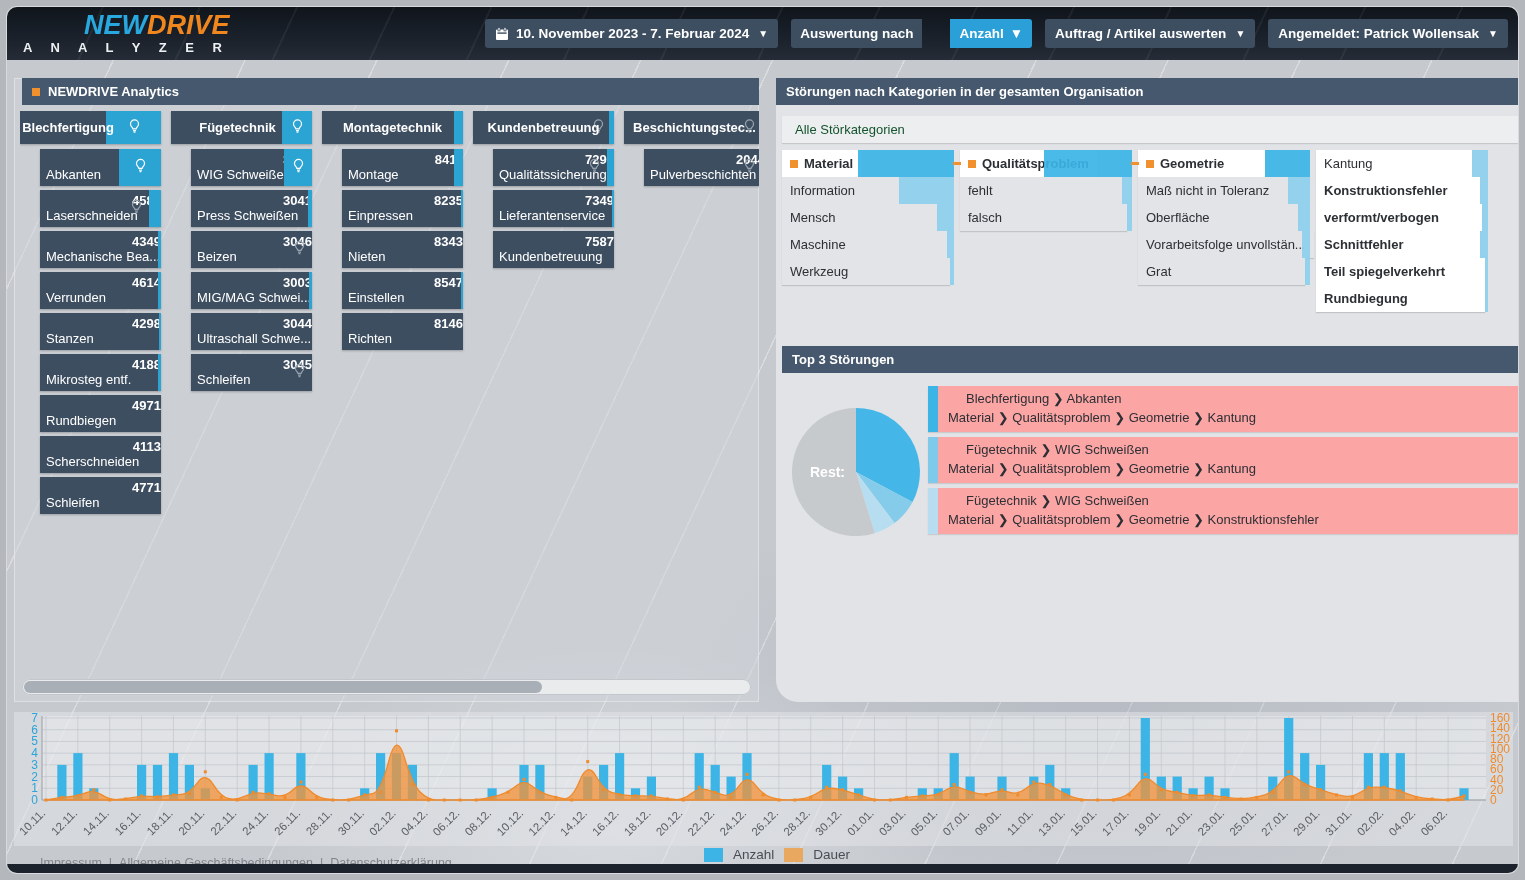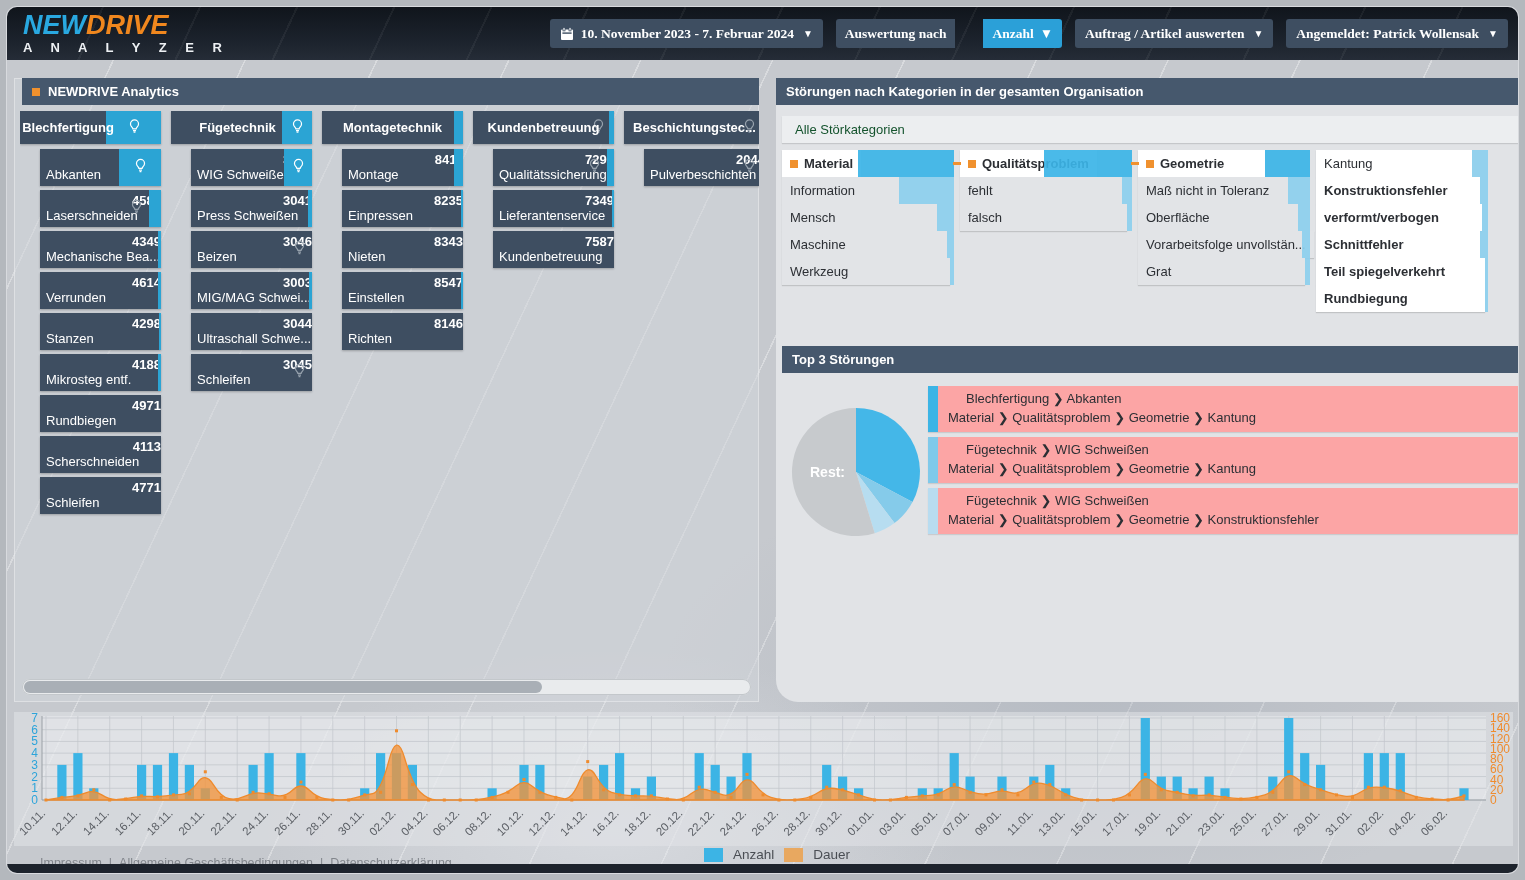--- a/index.html
+++ b/index.html
@@ -11,25 +11,25 @@
     background:
       radial-gradient(620px 320px at 72% 78%, rgba(140,150,165,.28), transparent 70%),
       radial-gradient(500px 260px at 40% 95%, rgba(230,233,238,.5), transparent 70%),
       repeating-linear-gradient(115deg, transparent 0 118px, rgba(255,255,255,.33) 118px 119.5px);}
   
   .tophdr{position:absolute;left:0;top:0;width:100%;height:53px;z-index:5;
     background:linear-gradient(180deg,#10151c,#1d242e 70%,#252c37);}
   .tophdr::before{content:"";position:absolute;inset:0;
     background:repeating-linear-gradient(115deg, transparent 0 86px, rgba(255,255,255,.05) 86px 88px);}
   .logo{position:absolute;left:16px;top:5px;line-height:1;}
-  .logo .l1{font-size:27px;font-weight:800;}
+  .logo .l1{font-size:27px;font-weight:800;text-align:right;}
   .logo .new{color:#29a8e0;font-style:italic;}
   .logo .drive{color:#f0871e;font-style:italic;}
   .logo .l2{color:#eef1f4;font-size:13px;font-weight:700;letter-spacing:7.5px;margin-top:2px;}
-  .hdr-controls{position:absolute;right:10px;top:12px;display:flex;gap:13px;align-items:flex-end;z-index:6;font-family:Liberation Serif, serif;}
+  .hdr-controls{position:absolute;right:10px;top:12px;display:flex;gap:13px;align-items:flex-end;z-index:6;}
   .hbtn{height:29px;display:flex;align-items:center;gap:7px;background:#3e4e61;color:#fff;
     font-size:13.5px;font-weight:600;padding:0 10px;border-radius:3px;cursor:pointer;white-space:nowrap;}
   .hbtn .caret{font-size:10px;margin-left:2px;}
   .compound{display:flex;height:29px;border-radius:3px;overflow:hidden;cursor:pointer;gap:28px;}
   .compound .part{display:flex;align-items:center;gap:6px;padding:0 9px;font-size:13.5px;font-weight:600;color:#fff;}
   .compound .slate{background:#3e4e61;}
   .compound .blue{background:#2ba0d8;}
   
   .panel-hdr{height:27px;background:#46586d;display:flex;align-items:center;
     color:#fff;font-size:13px;font-weight:700;padding:0 10px;gap:8px;}

